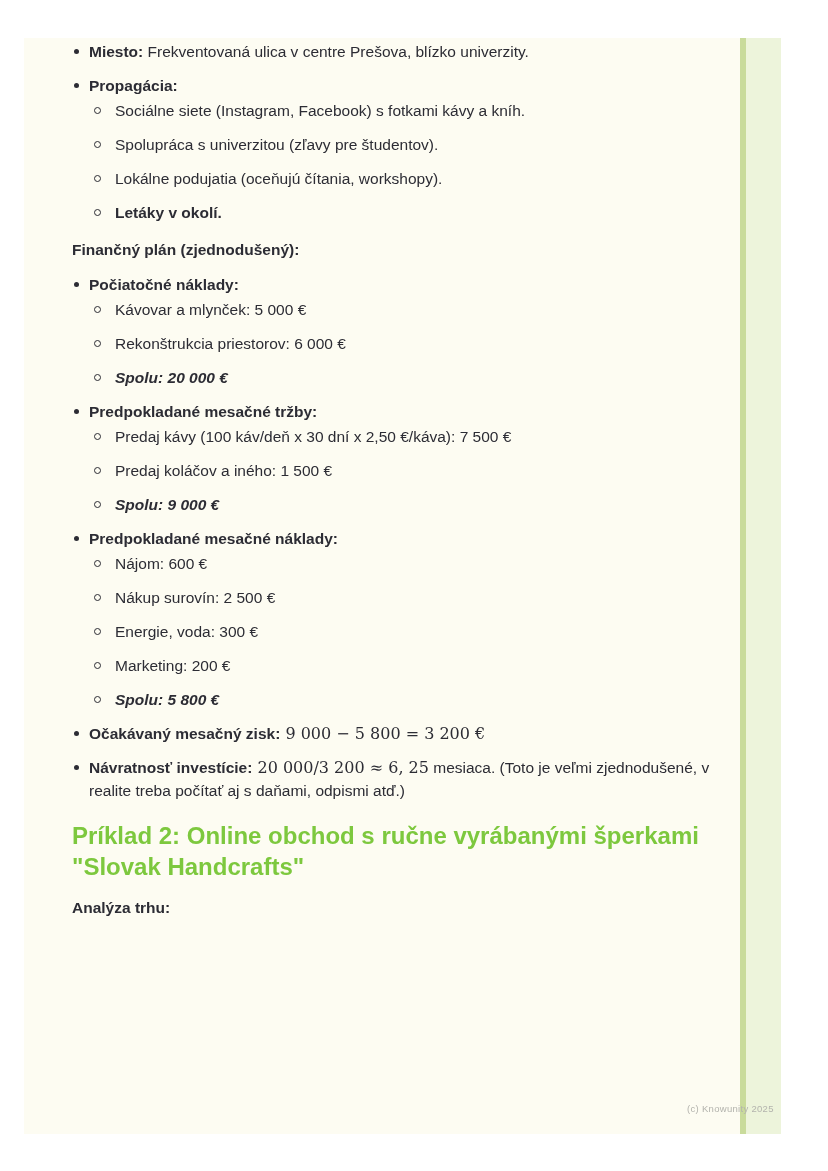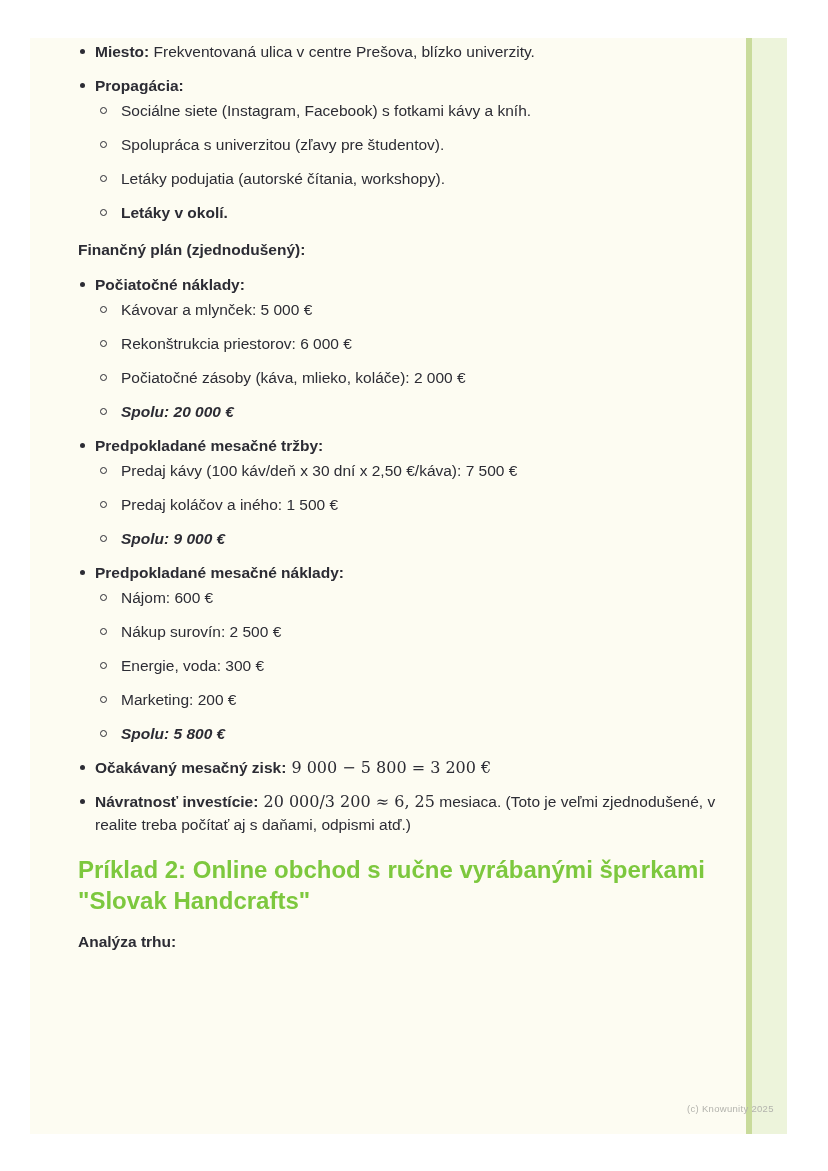--- a/index.html
+++ b/index.html
@@ -6,21 +6,21 @@
   body{
     width:828px;height:1171px;
     background:#ffffff;
     font-family:"Liberation Sans", sans-serif;
     color:#2c2c34;
     position:relative;
     overflow:hidden;
   }
   .page{
     position:absolute;
-    left:30px;top:38px;
+    left:24px;top:38px;
     width:757px;height:1096px;
     background:#fdfcf2;
   }
   .green-bar{
     position:absolute;
     right:0;top:0;bottom:0;
     width:35px;
     background:#edf4db;
     border-left:6px solid #c9db9b;
   }
@@ -95,35 +95,34 @@
 
     <ul class="l1">
       <li>
         <span class="b">Miesto:</span><span> Frekventovaná ulica v centre Prešova, blízko univerzity.</span>
       </li>
       <li>
         <span class="b">Propagácia:</span>
         <ul class="l2">
           <li><span>Sociálne siete (Instagram, Facebook) s fotkami kávy a kníh.</span></li>
           <li><span>Spolupráca s univerzitou (zľavy pre študentov).</span></li>
-          <li><span>Letáky podujatia (autorské čítania, workshopy).</span></li>
+          <li><span>Lokálne podujatia (oceňujú čítania, workshopy).</span></li>
           <li><span>Letáky v okolí.</span></li>
         </ul>
       </li>
     </ul>
 
     <p class="bold-para">Finančný plán (zjednodušený):</p>
 
     <ul class="l1">
       <li>
         <span class="b">Počiatočné náklady:</span>
         <ul class="l2">
           <li><span>Kávovar a mlynček: 5 000 €</span></li>
           <li><span>Rekonštrukcia priestorov: 6 000 €</span></li>
-          <li><span>Počiatočné zásoby (káva, mlieko, koláče): 2 000 €</span></li>
           <li><span class="it">Spolu: 20 000 €</span></li>
         </ul>
       </li>
       <li>
         <span class="b">Predpokladané mesačné tržby:</span>
         <ul class="l2">
           <li><span>Predaj kávy (100 káv/deň x 30 dní x 2,50 €/káva): 7 500 €</span></li>
           <li><span>Predaj koláčov a iného: 1 500 €</span></li>
           <li><span class="it">Spolu: 9 000 €</span></li>
         </ul>

